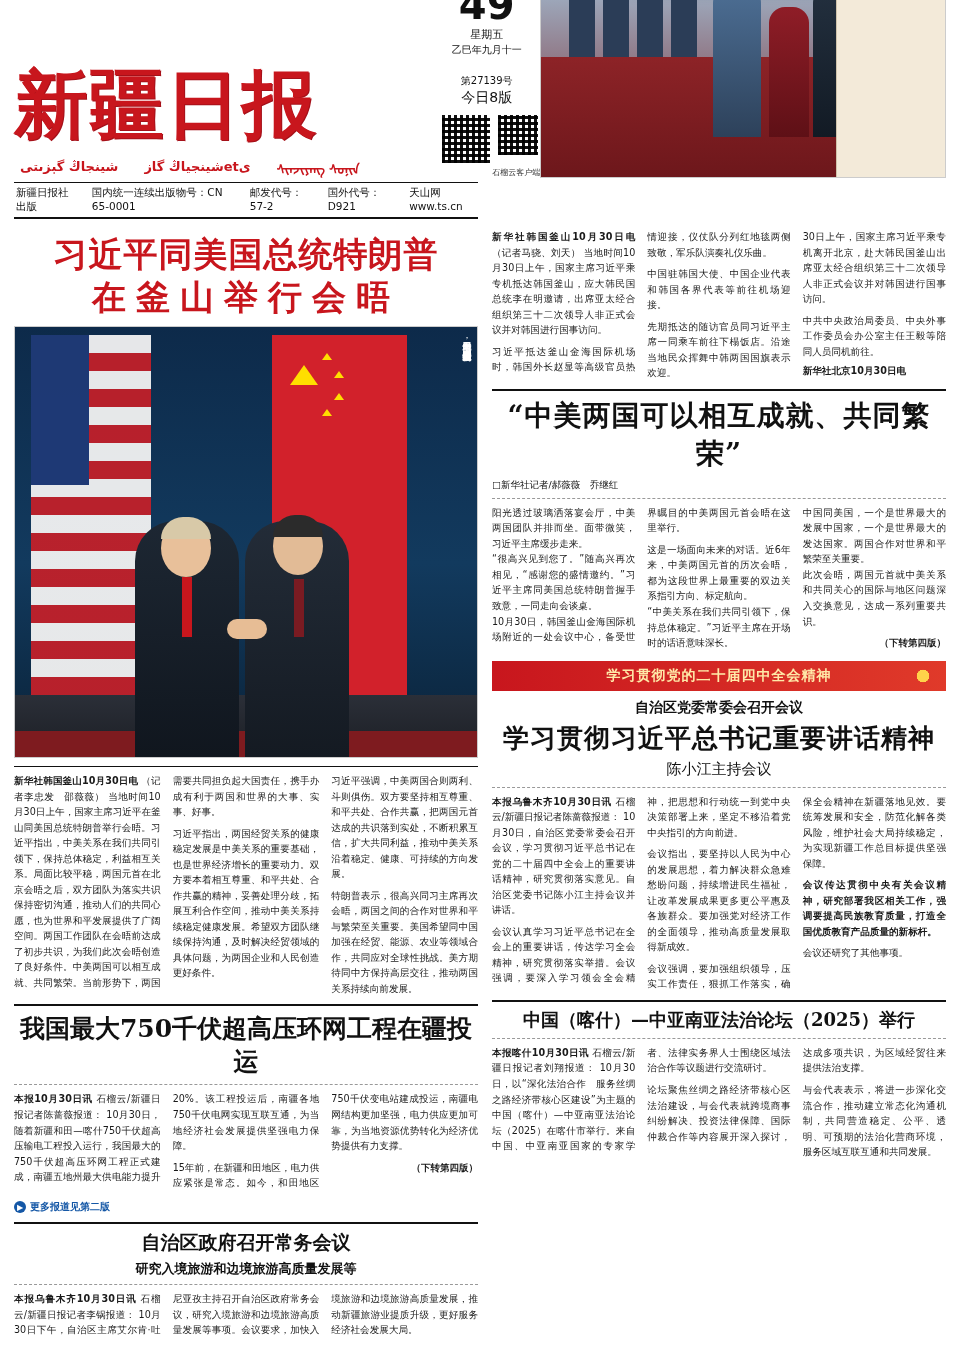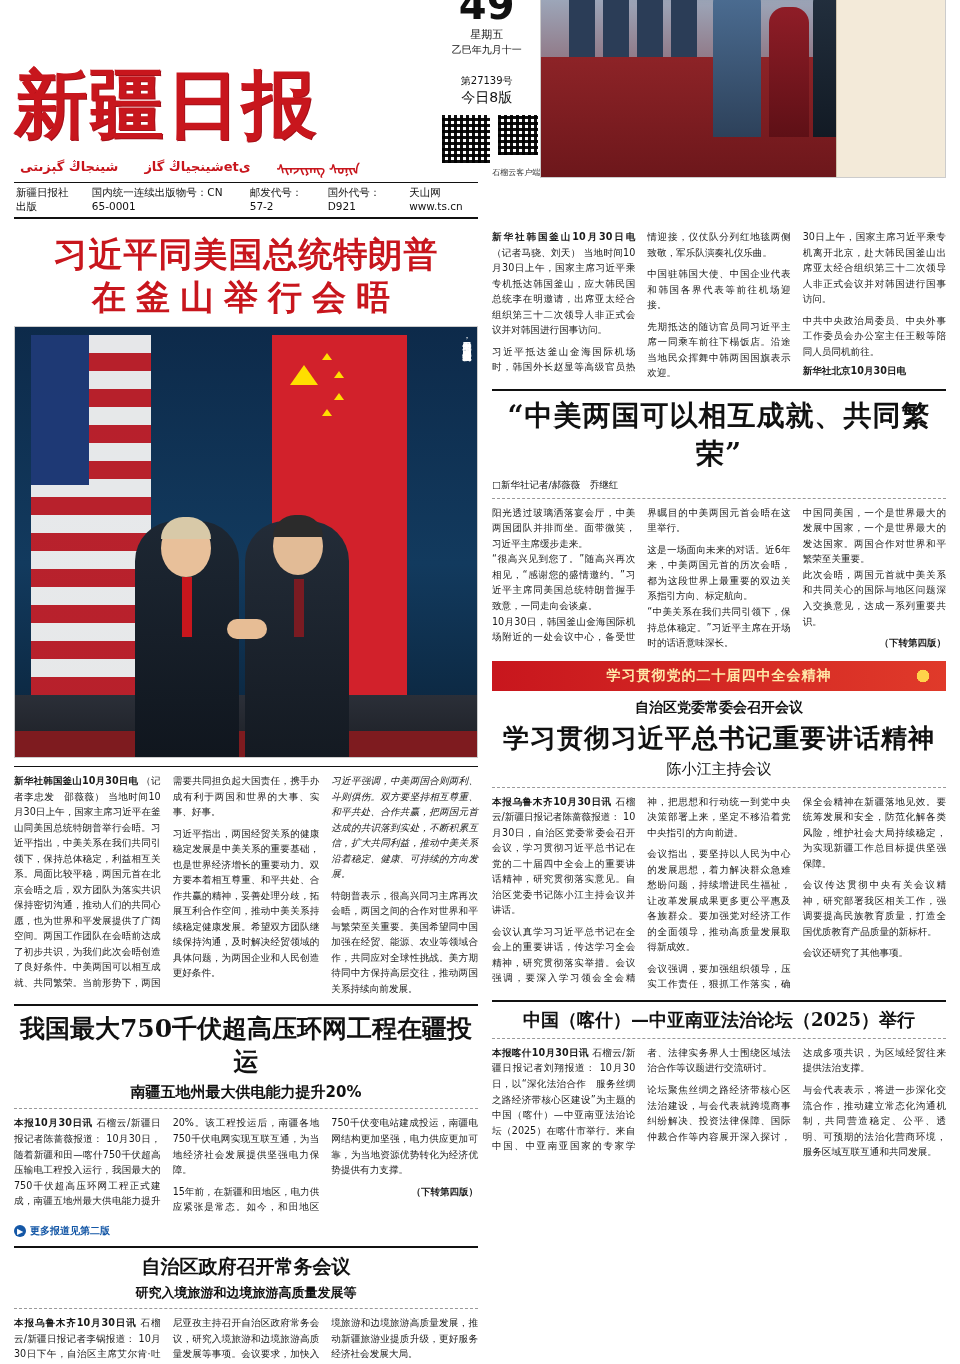--- a/index.html
+++ b/index.html
@@ -225,28 +225,27 @@
 
       <div class="hr-thin"></div>
 
       <div class="body-cols c3">
         <p style="margin:0 0 6px;">
           <span class="dateline">新华社韩国釜山10月30日电</span>
           <span>（记者李忠发　邵薇薇）</span>
           <span>当地时间10月30日上午，国家主席习近平在釜山同美国总统特朗普举行会晤。习近平指出，中美关系在我们共同引领下，保持总体稳定，利益相互关系。局面比较平稳，两国元首在北京会晤之后，双方团队为落实共识保持密切沟通，推动人们的共同心愿，也为世界和平发展提供了广阔空间。两国工作团队在会晤前达成了初步共识，为我们此次会晤创造了良好条件。中美两国可以相互成就、共同繁荣。当前形势下，两国需要共同担负起大国责任，携手办成有利于两国和世界的大事、实事、好事。</span>
         </p>
         <p style="margin:0 0 6px;">习近平指出，两国经贸关系的健康稳定发展是中美关系的重要基础，也是世界经济增长的重要动力。双方要本着相互尊重、和平共处、合作共赢的精神，妥善处理分歧，拓展互利合作空间，推动中美关系持续稳定健康发展。希望双方团队继续保持沟通，及时解决经贸领域的具体问题，为两国企业和人民创造更好条件。</p>
-        <p style="margin:0 0 6px;font-style:italic;">习近平强调，中美两国合则两利、斗则俱伤。双方要坚持相互尊重、和平共处、合作共赢，把两国元首达成的共识落到实处，不断积累互信，扩大共同利益，推动中美关系沿着稳定、健康、可持续的方向发展。</p>
+        <p style="margin:0 0 6px;">习近平强调，中美两国合则两利、斗则俱伤。双方要坚持相互尊重、和平共处、合作共赢，把两国元首达成的共识落到实处，不断积累互信，扩大共同利益，推动中美关系沿着稳定、健康、可持续的方向发展。</p>
         <p style="margin:0;">特朗普表示，很高兴同习主席再次会晤，两国之间的合作对世界和平与繁荣至关重要。美国希望同中国加强在经贸、能源、农业等领域合作，共同应对全球性挑战。美方期待同中方保持高层交往，推动两国关系持续向前发展。</p>
       </div>
 
       <div class="hr-thick"></div>
 
       <div class="sec-title t750">我国最大750千伏超高压环网工程在疆投运</div>
-      <div class="t750s">南疆五地州最大供电能力提升20%</div>
       <div class="hr-dash"></div>
 
       <div class="body-cols c3">
         <p style="margin:0 0 6px;">
           <span class="dateline">本报10月30日讯</span>
           <span>石榴云/新疆日报记者陈蔷薇报道：</span>
           <span>10月30日，随着新疆和田—喀什750千伏超高压输电工程投入运行，我国最大的750千伏超高压环网工程正式建成，南疆五地州最大供电能力提升20%。该工程投运后，南疆各地750千伏电网实现互联互通，为当地经济社会发展提供坚强电力保障。</span>
         </p>
         <p style="margin:0 0 6px;">15年前，在新疆和田地区，电力供应紧张是常态。如今，和田地区750千伏变电站建成投运，南疆电网结构更加坚强，电力供应更加可靠，为当地资源优势转化为经济优势提供有力支撑。</p>
         <p class="tail-note" style="margin:4px 0 0;">（下转第四版）</p>
@@ -317,21 +316,21 @@
 
       <div class="body-cols c3">
         <p style="margin:0 0 6px;">
           <span class="dateline">本报乌鲁木齐10月30日讯</span>
           <span>石榴云/新疆日报记者陈蔷薇报道：</span>
           <span>10月30日，自治区党委常委会召开会议，学习贯彻习近平总书记在党的二十届四中全会上的重要讲话精神，研究贯彻落实意见。自治区党委书记陈小江主持会议并讲话。</span>
         </p>
         <p style="margin:0 0 6px;">会议认真学习习近平总书记在全会上的重要讲话，传达学习全会精神，研究贯彻落实举措。会议强调，要深入学习领会全会精神，把思想和行动统一到党中央决策部署上来，坚定不移沿着党中央指引的方向前进。</p>
         <p style="margin:0 0 6px;">会议指出，要坚持以人民为中心的发展思想，着力解决群众急难愁盼问题，持续增进民生福祉，让改革发展成果更多更公平惠及各族群众。要加强党对经济工作的全面领导，推动高质量发展取得新成效。</p>
         <p style="margin:0 0 6px;">会议强调，要加强组织领导，压实工作责任，狠抓工作落实，确保全会精神在新疆落地见效。要统筹发展和安全，防范化解各类风险，维护社会大局持续稳定，为实现新疆工作总目标提供坚强保障。</p>
-        <p style="margin:0 0 6px;">会议传达贯彻中央有关会议精神，研究部署我区相关工作，强调要提高民族教育质量，打造全国优质教育产品质量的新标杆。</p>
+        <p style="margin:0 0 6px;font-weight:bold;">会议传达贯彻中央有关会议精神，研究部署我区相关工作，强调要提高民族教育质量，打造全国优质教育产品质量的新标杆。</p>
         <p style="margin:0;">会议还研究了其他事项。</p>
       </div>
 
       <div class="hr-thick"></div>
 
       <div class="forum-title">中国（喀什）—中亚南亚法治论坛（2025）举行</div>
       <div class="hr-dash"></div>
       <div class="body-cols c3">
         <p style="margin:0 0 6px;">
           <span class="dateline">本报喀什10月30日讯</span>

